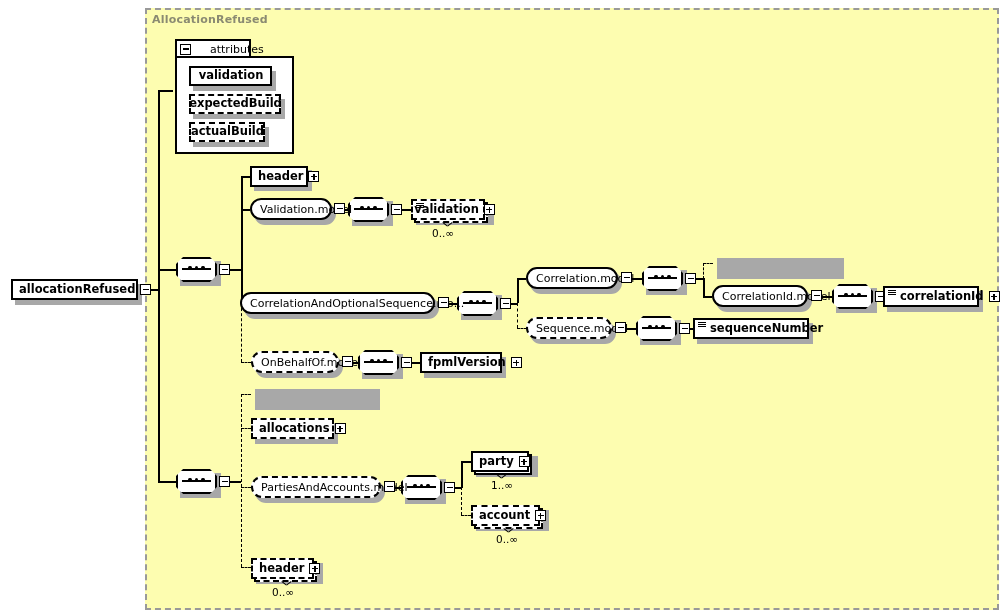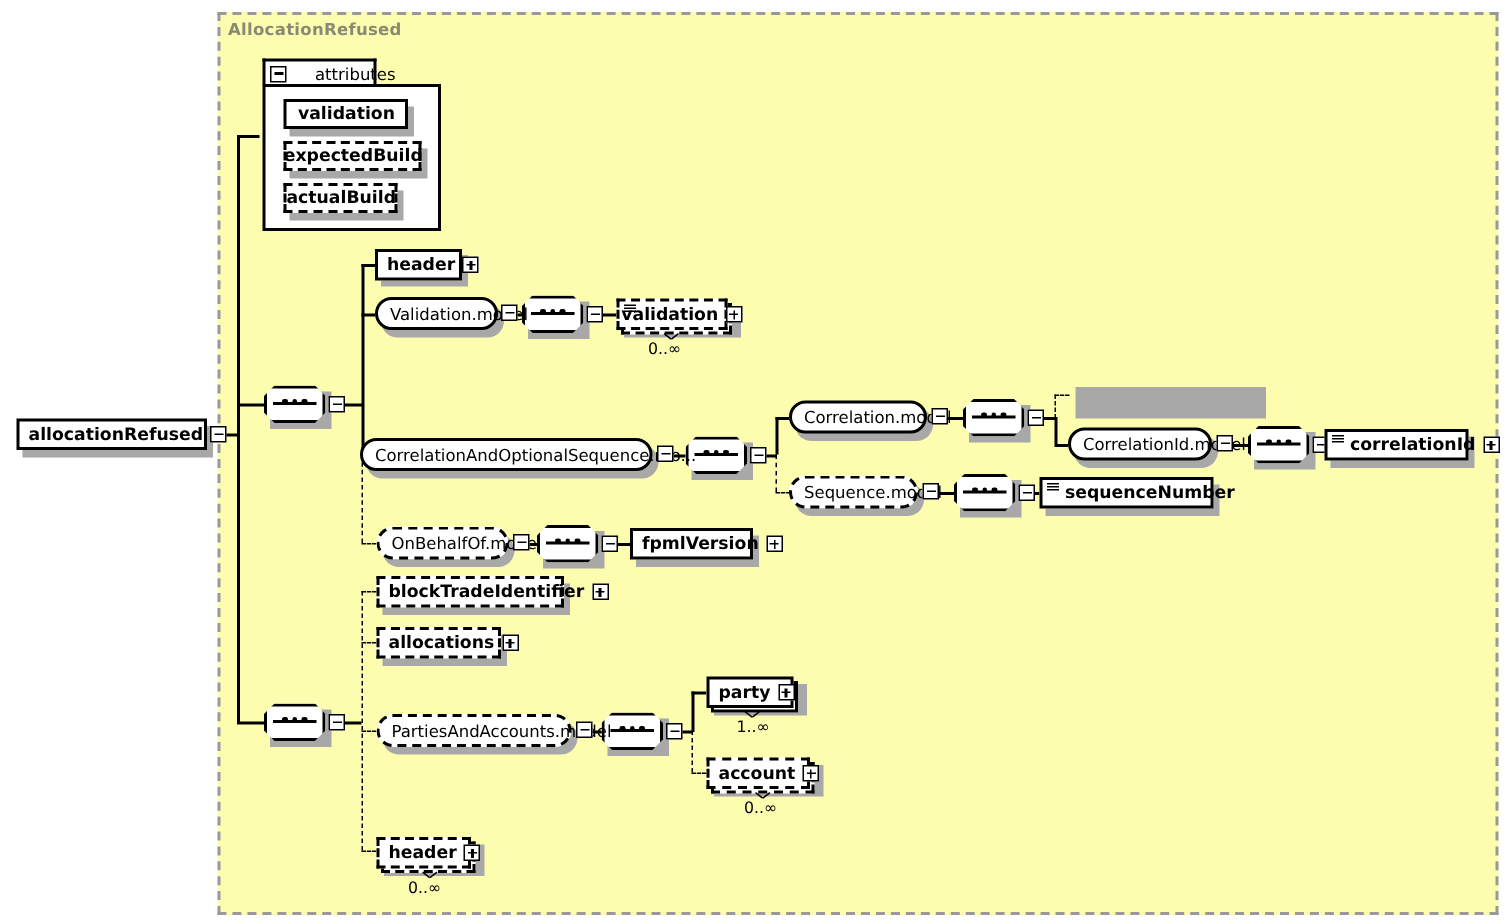--- a/index.html
+++ b/index.html
@@ -370,24 +370,20 @@
   </div>
   <span class="tgl" style="position:absolute;left:342px;top:356px;"></span>
 
   <div class="shadow" style="left:424px;top:357px;width:82px;height:21px;"></div>
   <div class="node solid" style="left:420px;top:352px;width:82px;justify-content:space-between;">
     <span class="nlbl">fpmlVersion</span>
     <span class="tgl plus flushright"></span>
   </div>
 
   <div class="shadow" style="left:255px;top:389px;width:125px;height:21px;"></div>
-  <div class="node dashed" style="left:251px;top:384px;width:125px;justify-content:space-between;">
-    <span class="nlbl">blockTradeIdentifier</span>
-    <span class="tgl plus flushright"></span>
-  </div>
 
   <div class="shadow" style="left:255px;top:423px;width:83px;height:21px;"></div>
   <div class="node dashed" style="left:251px;top:418px;width:83px;justify-content:space-between;">
     <span class="nlbl">allocations</span>
     <span class="tgl plus flushright"></span>
   </div>
 
   <div class="shadow" style="left:255px;top:481px;width:130px;height:22px;border-radius:11px;"></div>
   <div class="model dashed" style="left:251px;top:476px;width:130px;">
     <span class="mlbl">PartiesAndAccounts.model</span>

